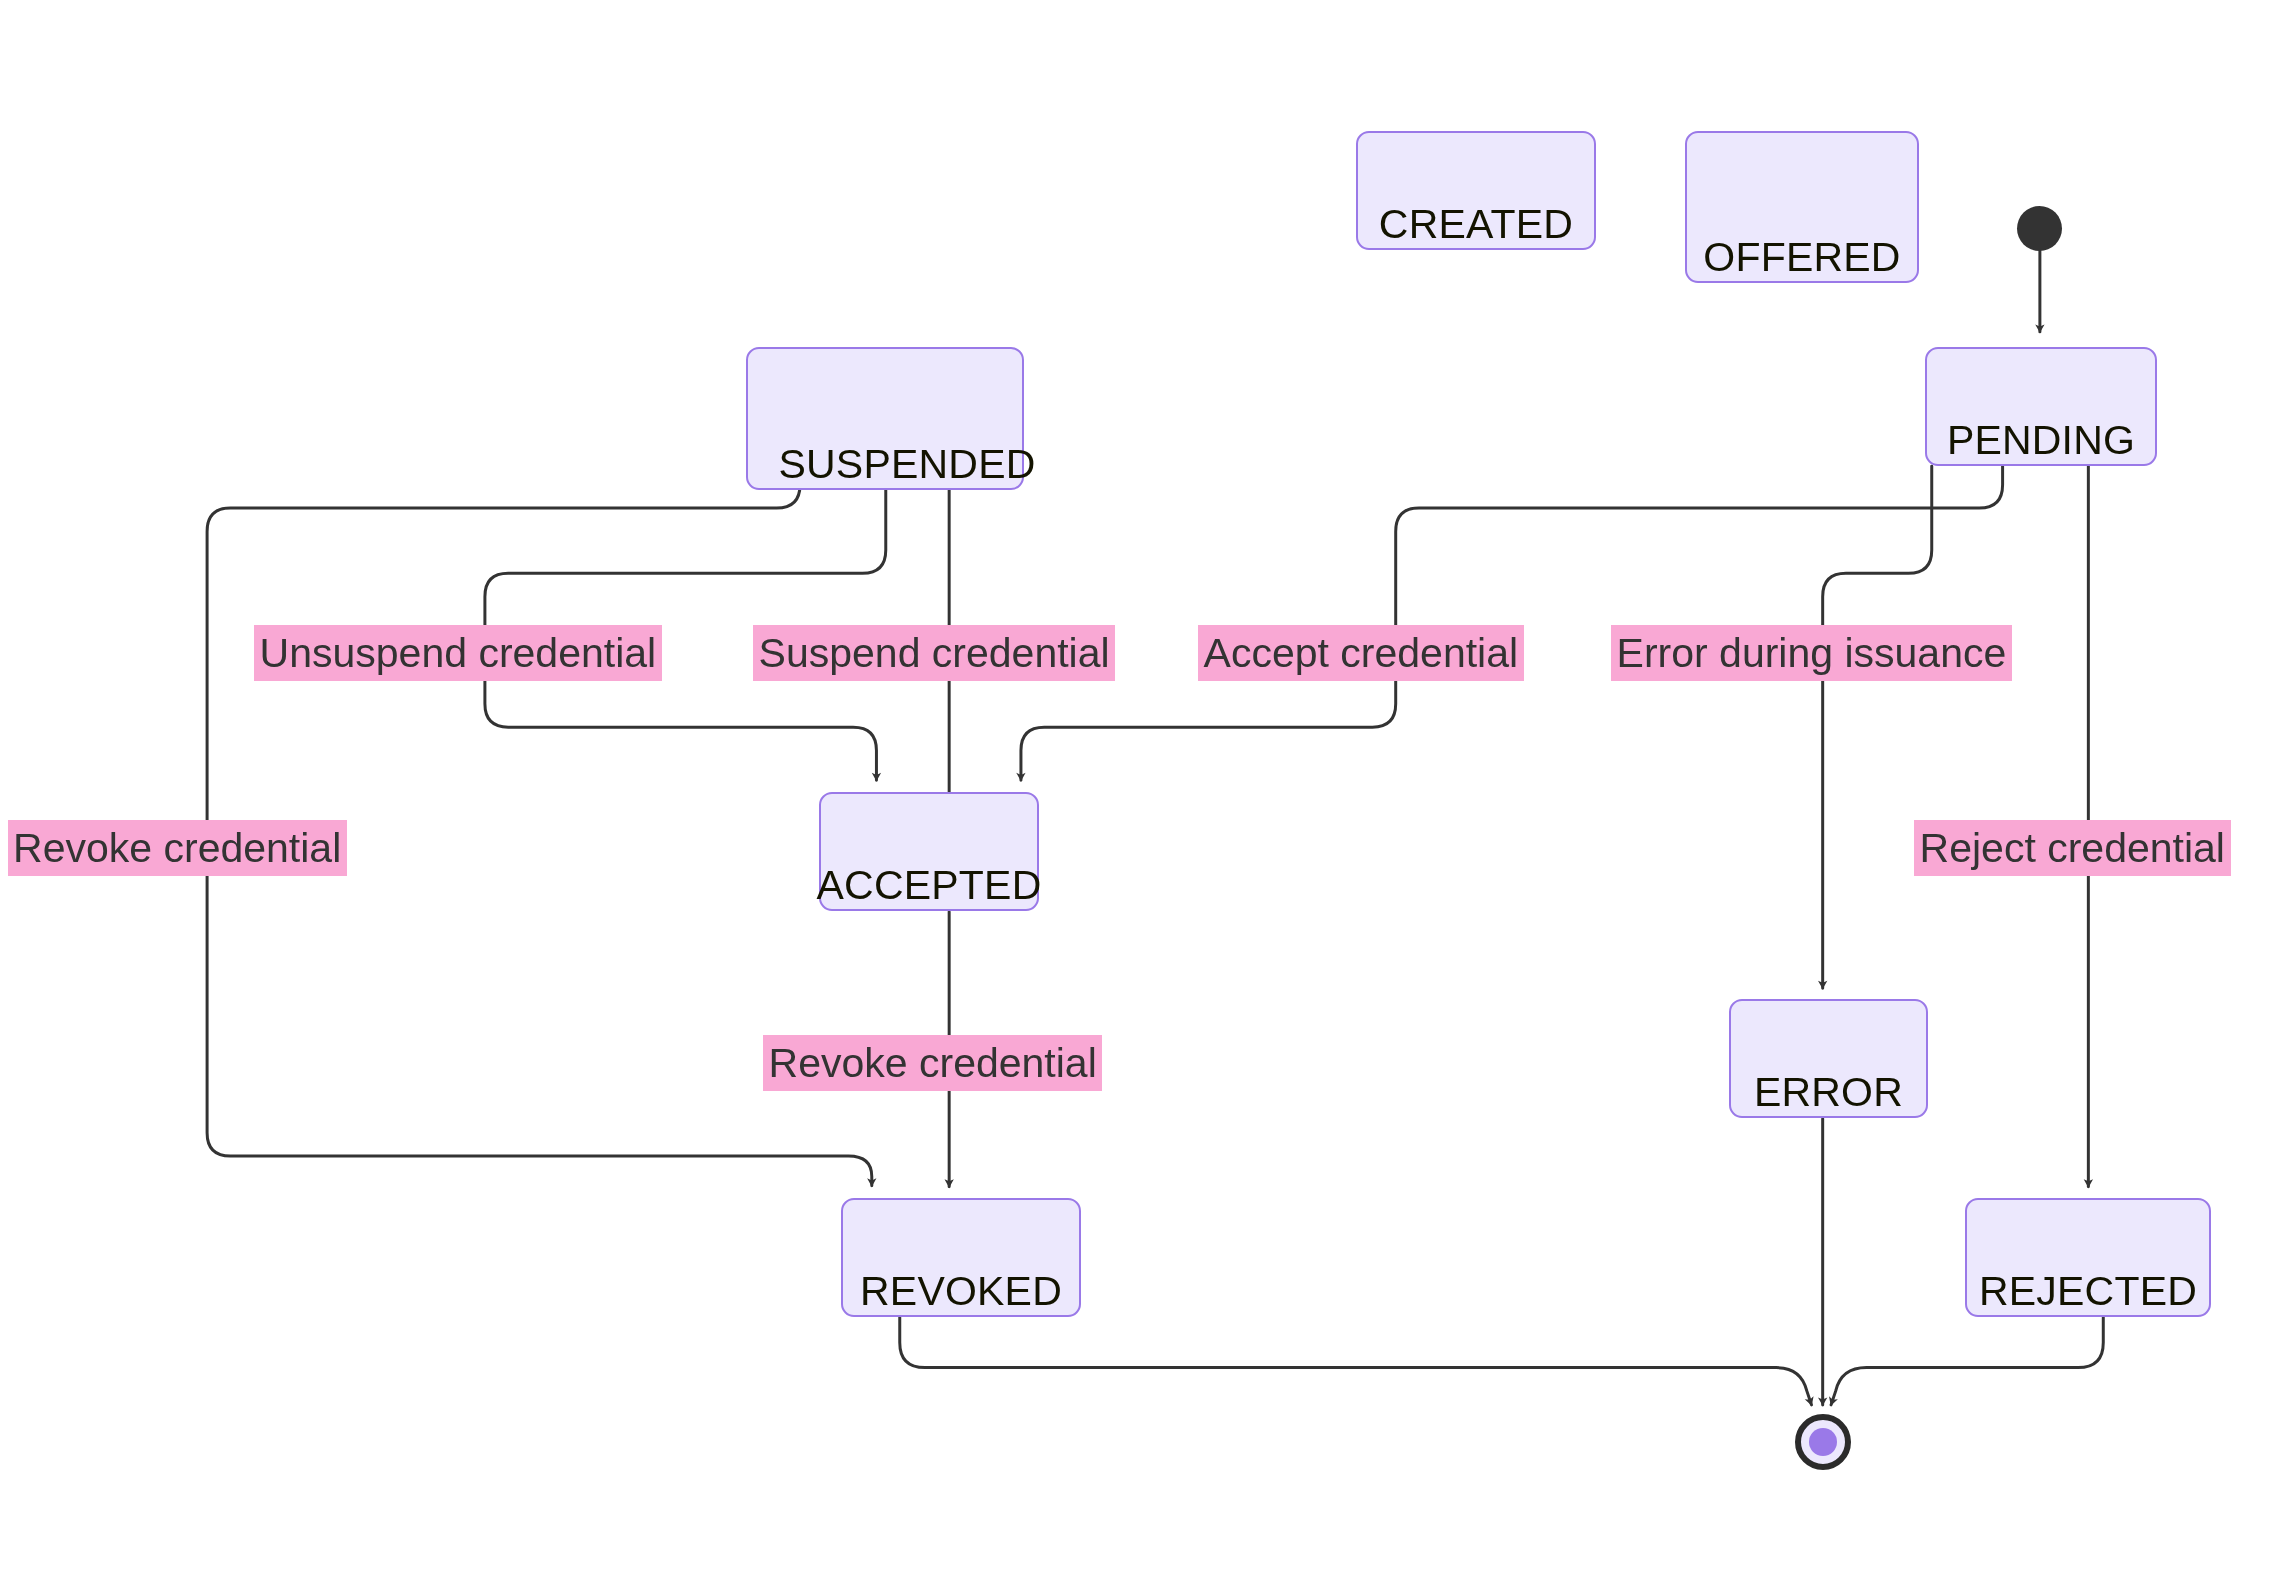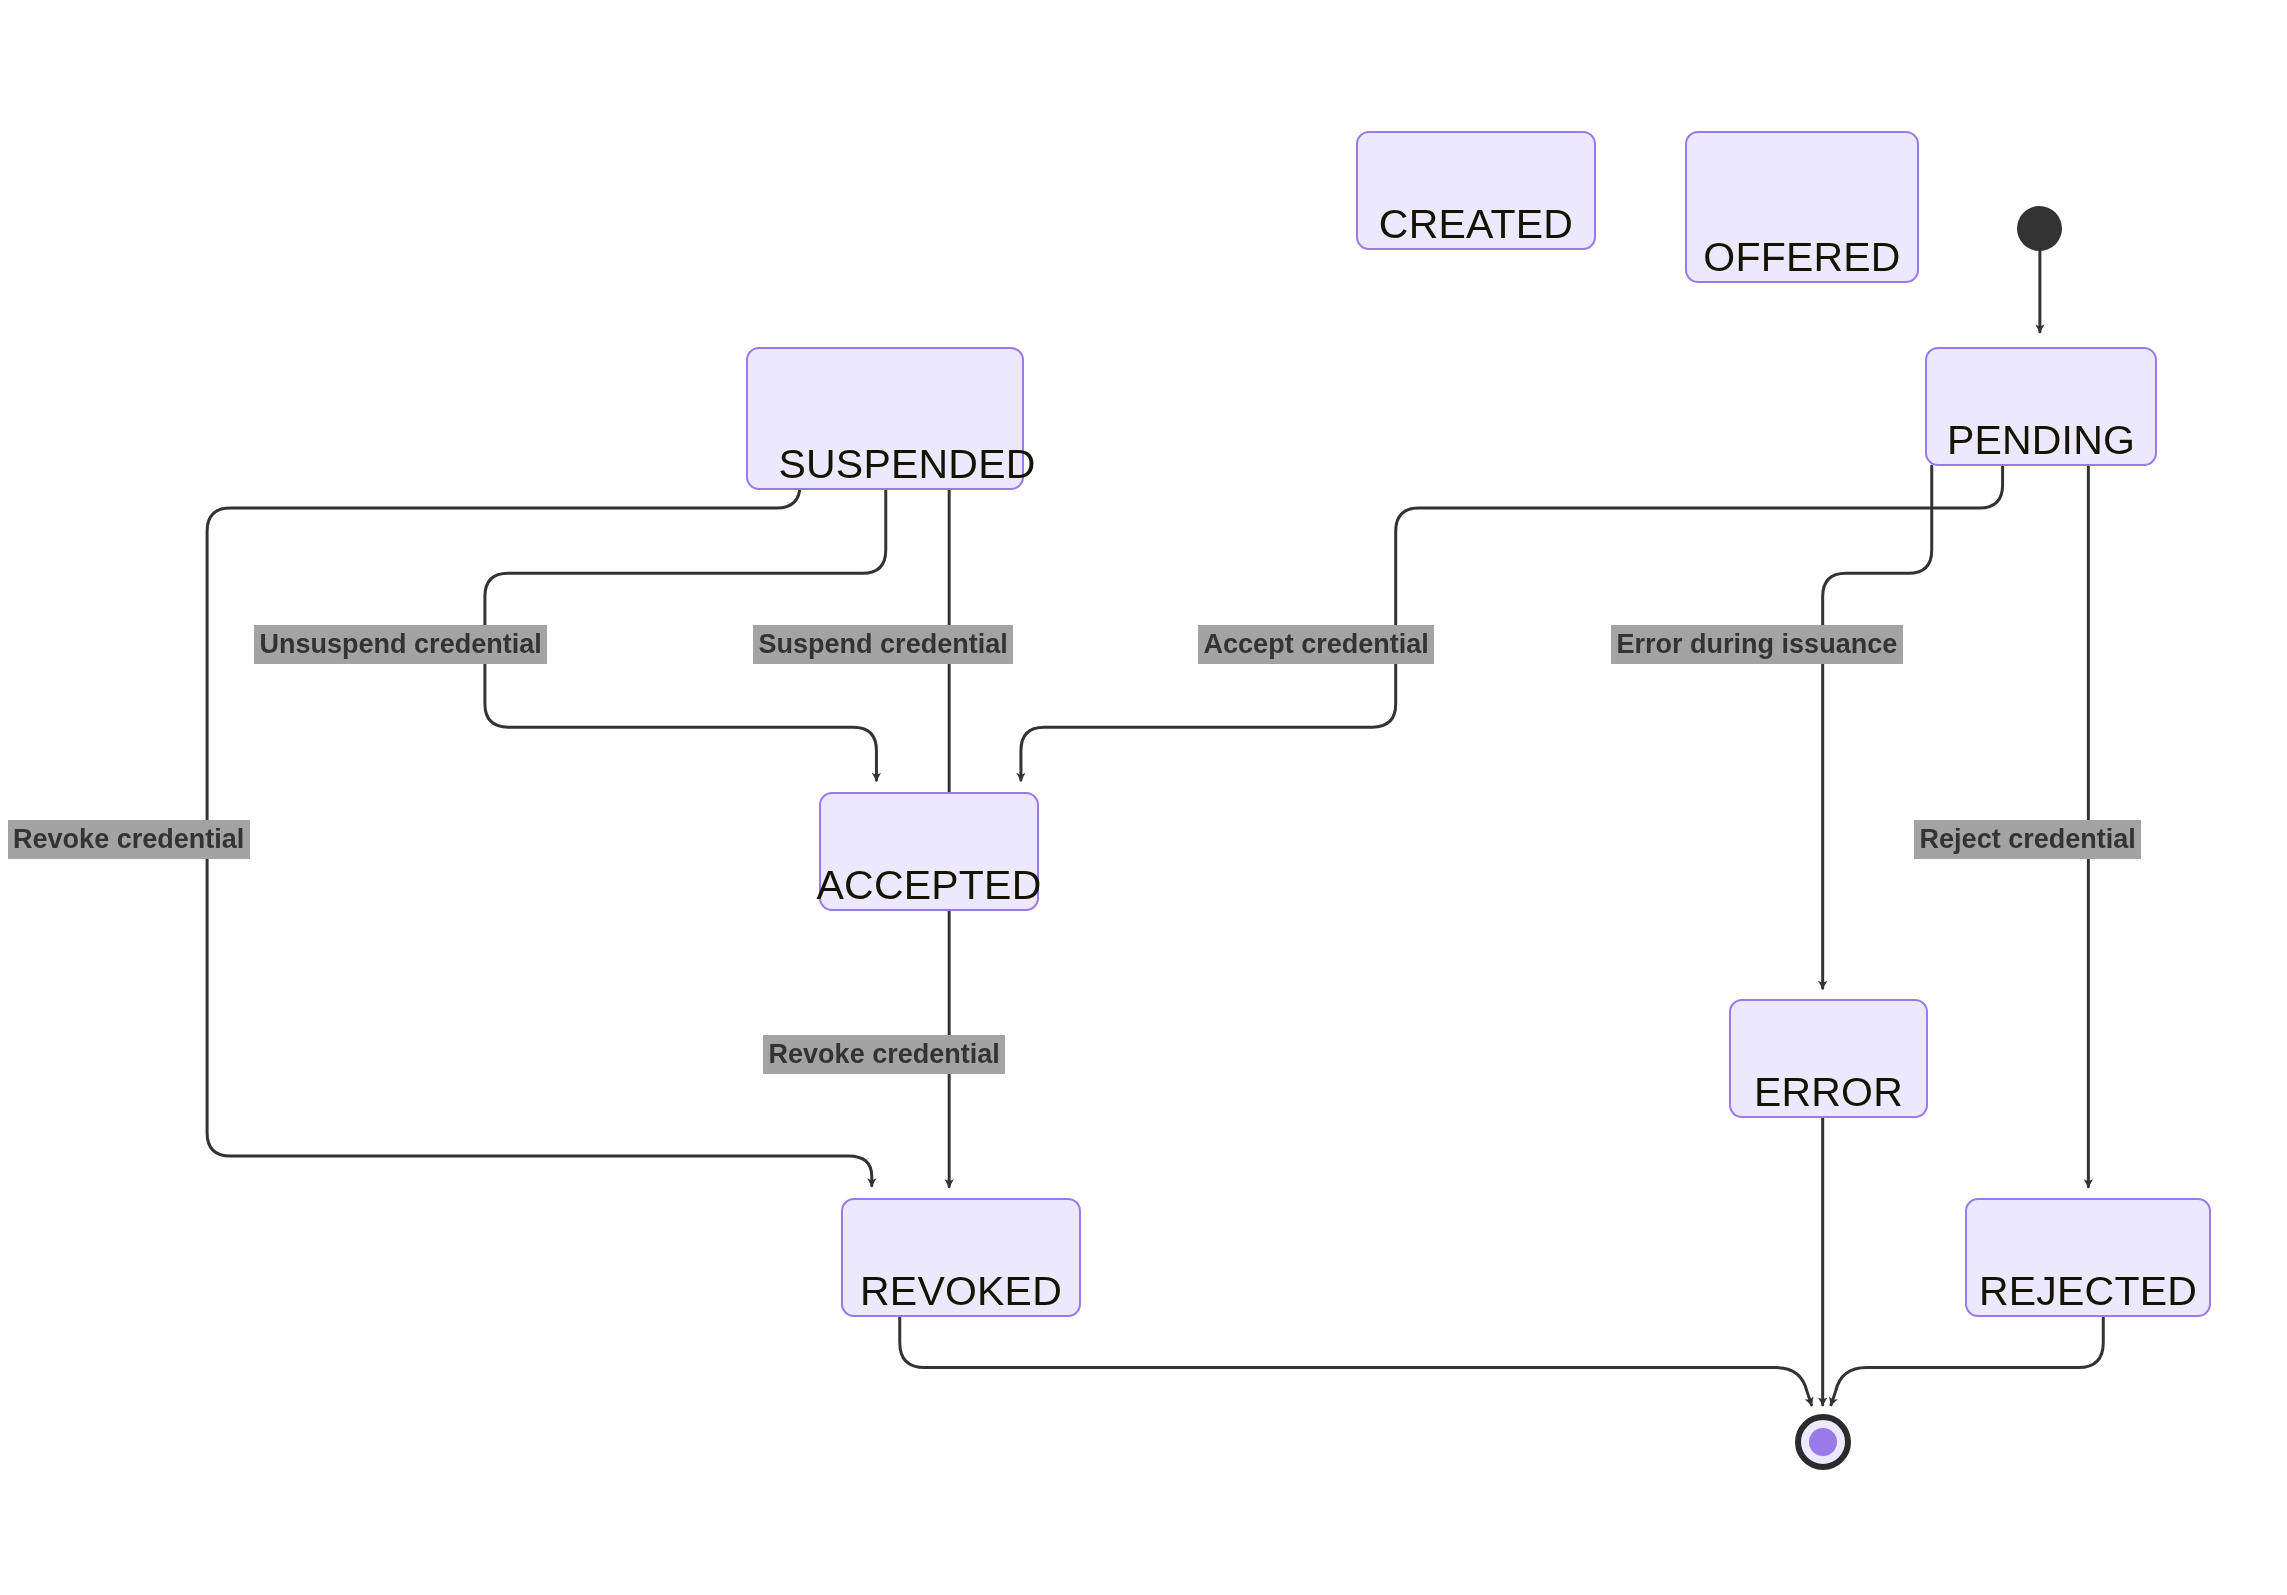--- a/index.html
+++ b/index.html
@@ -35,29 +35,28 @@
     align-items: flex-end;
     justify-content: center;
     color: #131300;
     font-family: "Liberation Sans", sans-serif;
     font-size: 41px;
     letter-spacing: 0.2px;
     white-space: nowrap;
   }
   .edge-label {
     position: absolute;
-    background: #a3a3a3;
+    background: #f9a8d4;
     color: #333333;
     font-family: "Liberation Sans", sans-serif;
-    font-size: 27px;
+    font-size: 41px;
     line-height: 1.18;
     padding: 3.7px 5.6px;
     white-space: nowrap;
     box-sizing: border-box;
-    font-weight: bold;
   }
   .start-node {
     position: absolute;
     border-radius: 50%;
     background: #333333;
   }
   .final-outer {
     position: absolute;
     border-radius: 50%;
     background: #ECE8FD;

